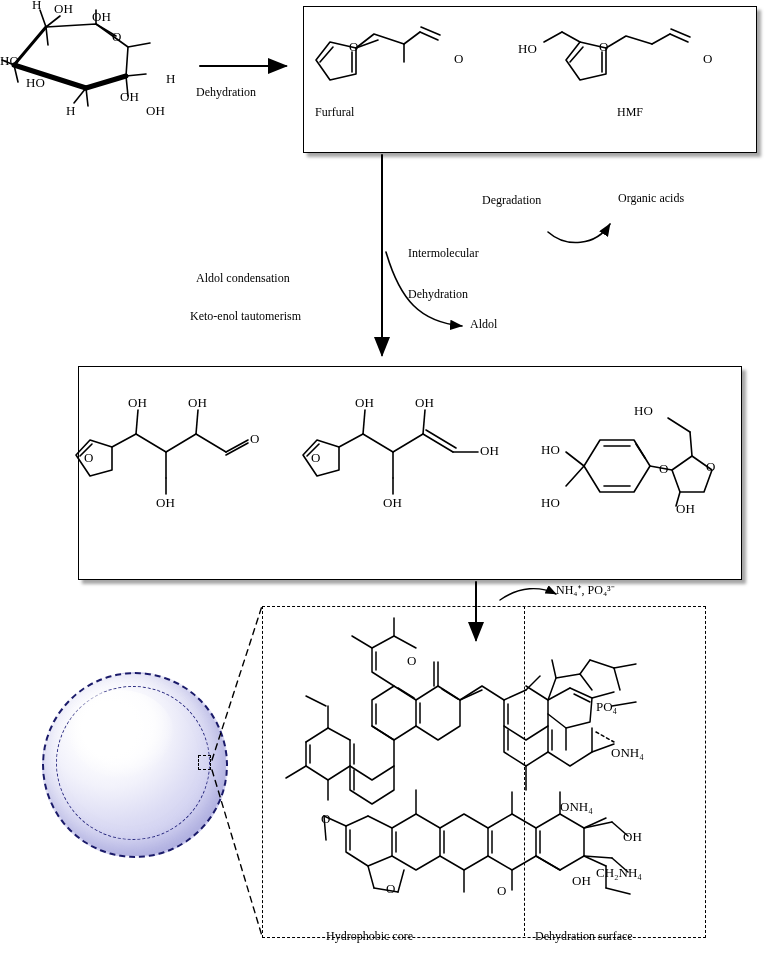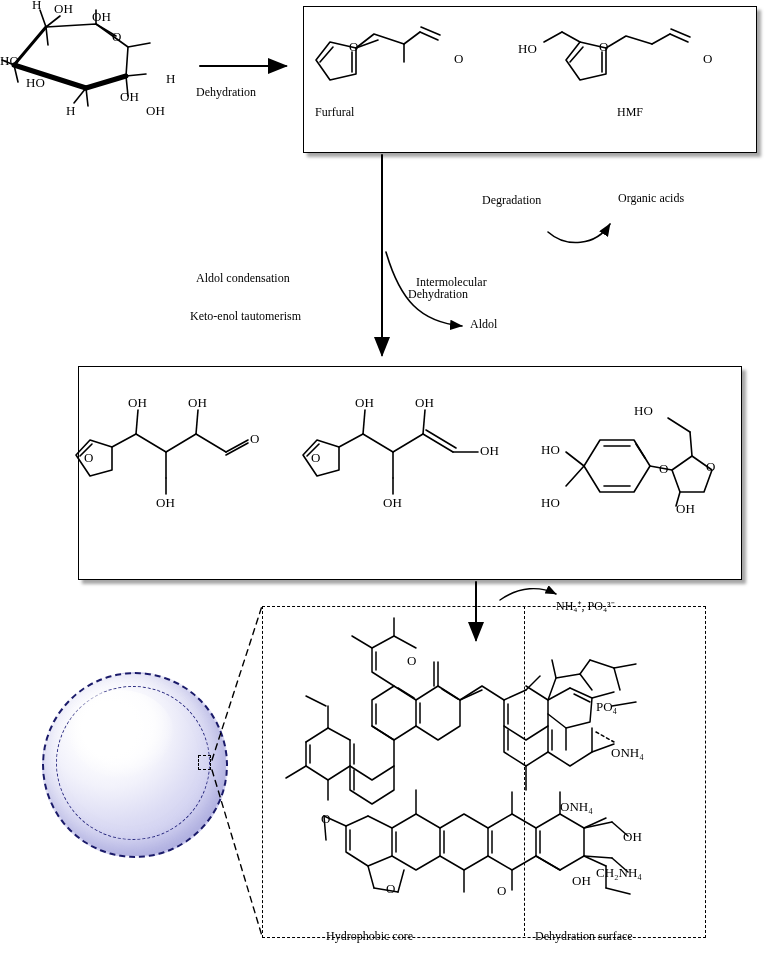--- a/index.html
+++ b/index.html
@@ -313,24 +313,24 @@
   <span class="lbl chem" style="left:703px; top:52px;">O</span>
 
   <span class="lbl" style="left:315px; top:106px;text-align:center;">Furfural</span>
   <span class="lbl" style="left:617px; top:106px;">HMF</span>
 
   <span class="lbl" style="left:196px; top:86px;">Dehydration</span>
   <span class="lbl" style="left:482px; top:194px;">Degradation</span>
   <span class="lbl" style="left:618px; top:192px;">Organic acids</span>
   <span class="lbl" style="left:196px; top:272px;">Aldol condensation</span>
   <span class="lbl" style="left:190px; top:310px;">Keto-enol tautomerism</span>
-  <span class="lbl" style="left:408px; top:276px;margin-left:8px;">Intermolecular</span>
+  <span class="lbl" style="left:408px; top:247px;">Intermolecular</span>
   <span class="lbl" style="left:408px; top:288px;">Dehydration</span>
   <span class="lbl" style="left:470px; top:318px;">Aldol</span>
-  <span class="lbl" style="left:556px; top:600px;">NH₄⁺, PO₄³⁻</span>
+  <span class="lbl" style="left:556px; top:584px;">NH₄⁺, PO₄³⁻</span>
 
   <span class="lbl chem" style="left:84px; top:451px;">O</span>
   <span class="lbl chem" style="left:128px; top:396px;">OH</span>
   <span class="lbl chem" style="left:188px; top:396px;">OH</span>
   <span class="lbl chem" style="left:156px; top:496px;">OH</span>
   <span class="lbl chem" style="left:250px; top:432px;">O</span>
 
   <span class="lbl chem" style="left:311px; top:451px;">O</span>
   <span class="lbl chem" style="left:355px; top:396px;">OH</span>
   <span class="lbl chem" style="left:415px; top:396px;">OH</span>

